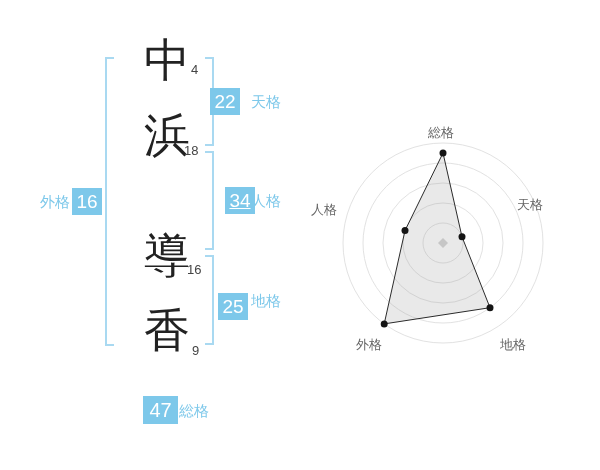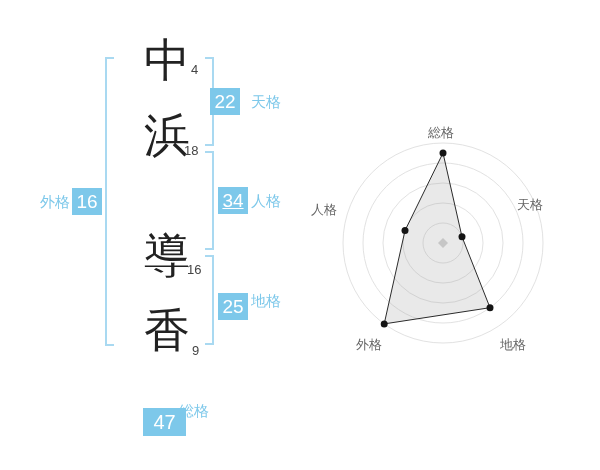--- a/index.html
+++ b/index.html
@@ -11,21 +11,21 @@
     font-family:"Liberation Sans","DejaVu Sans",sans-serif;
   }
   .badge {
     position:absolute;
     width:30px; height:27px;
     background:var(--accent);
     color:#ffffff;
     font-size:19px;
     display:flex; align-items:center; justify-content:center;
   }
-  .badge-lg { width:43px; height:28px; font-size:20px;margin-top:12px; }
+  .badge-lg { width:35px; height:28px; font-size:20px; }
   .kaku-label {
     position:absolute;
     color:var(--accent);
     font-size:15px;
     line-height:1;
     white-space:nowrap;
   }
   .bracket { position:absolute; }
   .bracket-open-right {
     border:2px solid var(--bracket);
@@ -64,21 +64,21 @@
 <div class="stroke-num" style="left:191px; top:63px;">4</div>
 <div class="stroke-num" style="left:184px; top:144px;text-align:right;">18</div>
 <div class="stroke-num" style="left:187px; top:263px;">16</div>
 <div class="stroke-num" style="left:192px; top:344px;">9</div>
 
 <div class="bracket bracket-open-left" style="left:205px; top:57px; width:9px; height:89px;"></div>
 <div class="badge" style="left:210px; top:88px;text-align:center;">22</div>
 <div class="kaku-label" style="left:251px; top:94px;">天格</div>
 
 <div class="bracket bracket-open-left" style="left:205px; top:151px; width:9px; height:99px;"></div>
-<div class="badge" style="left:218px; top:187px;text-decoration:underline;">34</div>
+<div class="badge" style="left:225px; top:187px;text-decoration:underline;">34</div>
 <div class="kaku-label" style="left:251px; top:193px;">人格</div>
 
 <div class="bracket bracket-open-left" style="left:205px; top:255px; width:9px; height:90px;"></div>
 <div class="badge" style="left:218px; top:293px;">25</div>
 <div class="kaku-label" style="left:251px; top:293px;">地格</div>
 
 <div class="badge badge-lg" style="left:143px; top:396px;">47</div>
 <div class="kaku-label" style="left:179px; top:403px;">総格</div>
 
 <svg id="radar" width="292" height="262">

